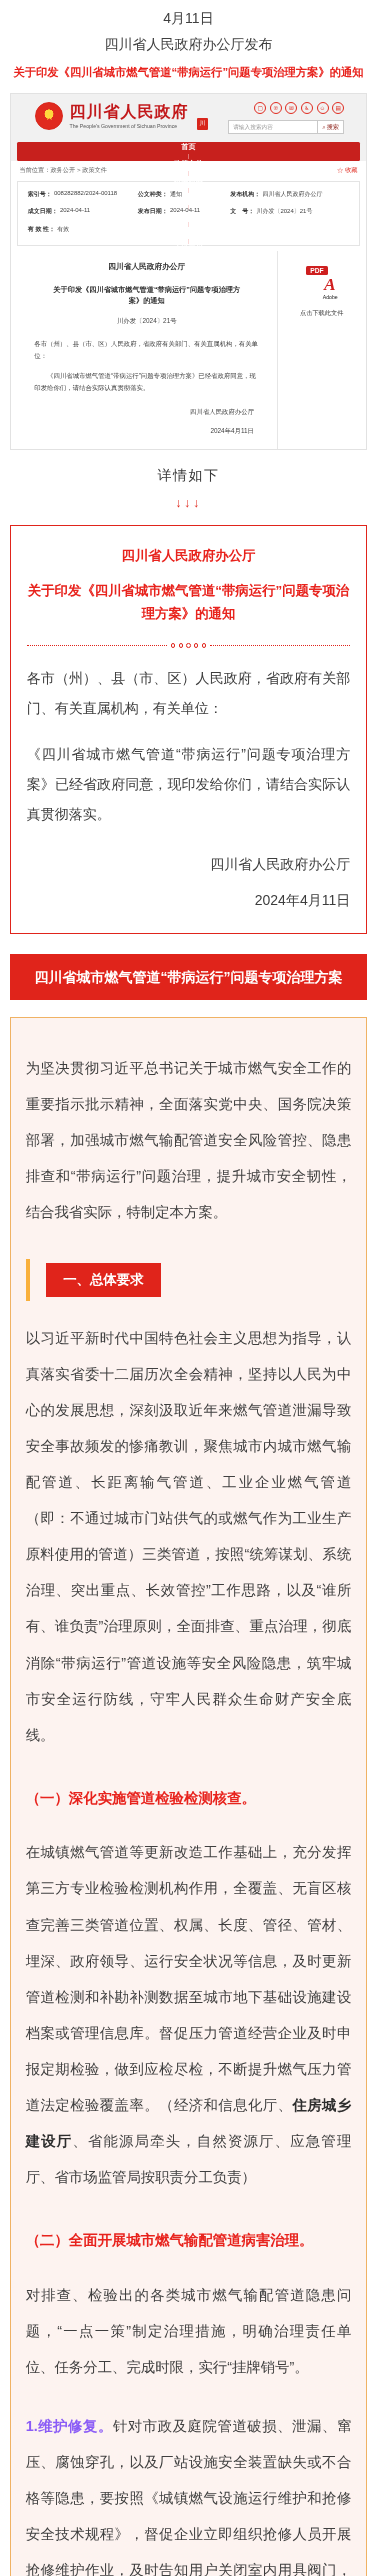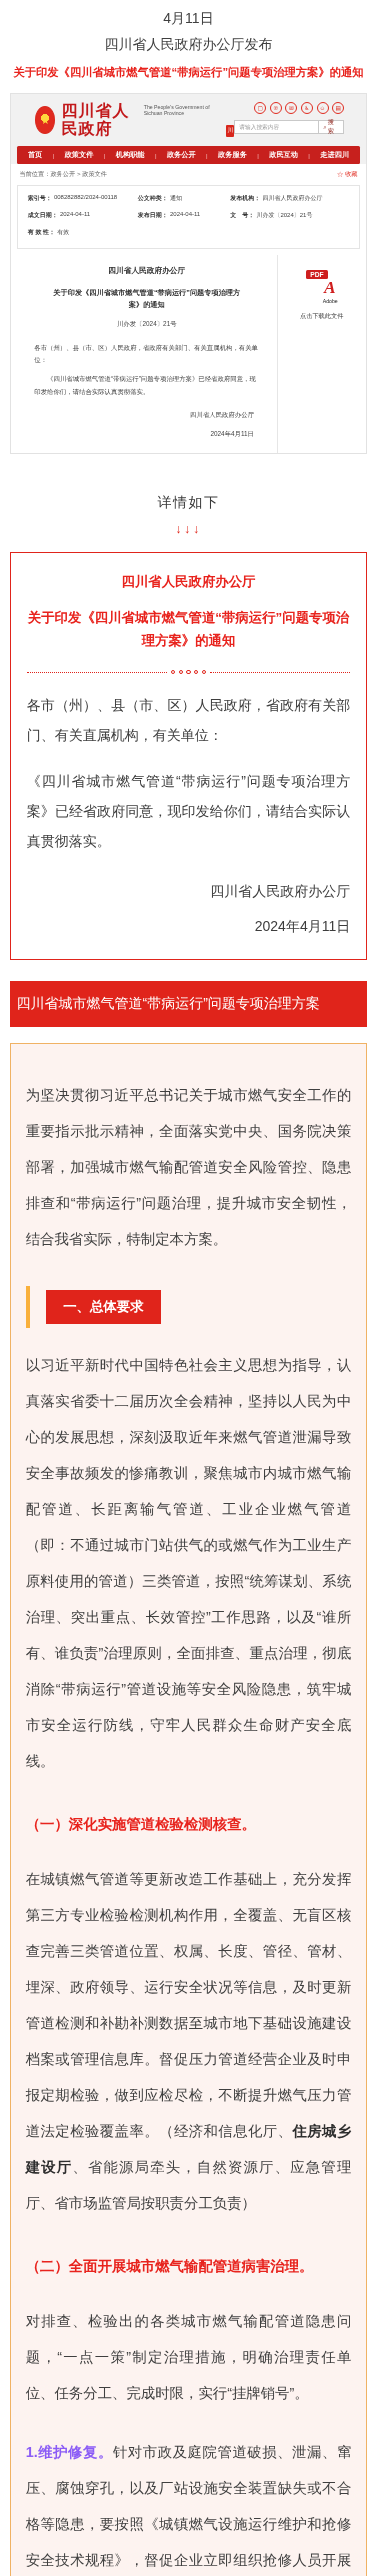--- a/index.html
+++ b/index.html
@@ -9,32 +9,32 @@
   
   .top-meta { text-align:center; font-size:14px; color:#3f3f3f; margin-top:10.3px; }
   .top-meta + .top-meta { margin-top:8.2px; }
   .top-title { text-align:center; font-size:11.3px; font-weight:bold; color:#e8231d; margin:9.3px 11.3px 0; line-height:1.5; }
 
   
   .site-shot { margin:12.4px 10.3px 0; border:0.5px solid #e2e2e2; background:#f1f1f1; overflow:hidden; }
   .site-header { display:flex; justify-content:space-between; align-items:flex-start; padding:8.2px 21.6px 5.2px 24px; background:#f1f1f1; }
   .site-logo { display:flex; align-items:center; gap:6.2px; }
   .emblem { width:28px; height:28px; border-radius:50%; background:radial-gradient(circle at 50% 42%, #ffd83d 0 22%, #e02a1f 23% 100%); border:1px solid #d8261c; display:flex; align-items:center; justify-content:center; color:#ffd83d; font-size:10.3px; }
-  .site-name-wrap { display:flex; flex-direction:row; }
+  .site-name-wrap { display:flex; flex-direction:column; }
   .site-name { font-size:16px; font-weight:bold; color:#c2191b; letter-spacing:1px; line-height:1.1; }
   .site-name-en { font-size:5.2px; color:#555; margin-top:2.1px; }
   .seal { width:11.3px; height:12.4px; background:#d8261c; color:#fff; font-size:5.7px; display:flex; align-items:center; justify-content:center; border-radius:1px; margin-left:2.1px; align-self:flex-end; }
   .site-tools { display:flex; flex-direction:column; align-items:flex-end; gap:6.2px; }
   .tool-icons { display:flex; gap:3.6px; }
   .tool-icon { width:12px; height:12px; border:0.8px solid #e02a1f; border-radius:50%; color:#e02a1f; font-size:5.7px; display:flex; align-items:center; justify-content:center; background:#fff0; cursor:pointer; }
   .search-row { display:flex; }
   .search-input { width:90px; height:13.4px; border:0.5px solid #c9c9c9; background:#fff; font-size:5.7px; color:#333; padding:0 4.1px; outline:none; }
   .search-input::placeholder { color:#999; }
   .search-btn { height:13.4px; border:0.5px solid #c9c9c9; border-left:none; background:#fff; color:#8c1f17; font-size:6.2px; padding:0 4.1px; display:flex; align-items:center; gap:1px; cursor:pointer; }
-  .nav { margin:3.1px 6.2px 0; background:#c7201d; border-radius:1.5px; height:18.5px; display:flex; align-items:center; justify-content:space-evenly; }
+  .nav { margin:3.1px 6.2px 0; background:#c7201d; border-radius:1.5px; height:18.5px; display:flex; align-items:center; justify-content:space-evenly;flex-direction:column; }
   .nav-item { color:#fff; font-size:7.2px; font-weight:bold; cursor:pointer; white-space:nowrap; }
   .nav-sep { color:#f5bdbb; font-size:6.2px; }
   .site-lower { background:#fff; margin-top:0; }
   .breadcrumb-row { display:flex; justify-content:space-between; align-items:center; padding:5.7px 8.2px 4.6px; font-size:6.2px; color:#666; background:#fff; }
   .fav { color:#e02a1f; display:flex; align-items:center; gap:1.5px; cursor:pointer; font-size:6.2px; }
   .fav-star { font-size:7.7px; }
   .meta-card { margin:1px 6.2px 0; border:0.5px solid #e4e4e4; padding:8.2px 9.3px 3.1px; display:grid; grid-template-columns:1.25fr 1.05fr 1.35fr; font-size:6px; color:#333; background:#fff; }
   .meta-cell { margin-bottom:8.2px; display:flex; gap:2.1px; white-space:nowrap; }
   .meta-label { font-weight:bold; color:#333; }
   .meta-value { color:#444; }
@@ -48,37 +48,37 @@
   .doc-sign { text-align:right; font-size:6.4px; color:#3d3d3d; margin-top:13.4px; padding-right:5.2px; }
   .doc-sign-date { text-align:right; font-size:6.4px; color:#3d3d3d; margin-top:10.3px; padding-right:5.2px; }
   .doc-side { width:89px; border-left:0.5px solid #e6e6e6; display:flex; flex-direction:column; align-items:center; padding-top:15.5px; }
   .pdf-icon { width:32px; height:34px; position:relative; cursor:pointer; }
   .pdf-tab { position:absolute; left:0; top:0; background:#ce1f1f; color:#fff; font-weight:bold; font-size:6.7px; padding:1px 4.6px; border-radius:1.5px; }
   .pdf-a { position:absolute; right:2.1px; top:9.3px; color:#d01f1f; font-size:17.5px; font-family:"Liberation Serif","DejaVu Serif",serif; font-style:italic; font-weight:bold; line-height:1; }
   .pdf-adobe { position:absolute; right:0; bottom:0; font-size:5.2px; color:#222; }
   .download-text { font-size:6.2px; color:#333; margin-top:8.2px; cursor:pointer; }
 
   
-  .teaser { text-align:center; font-size:14px; color:#3a3a3a; margin-top:40px; letter-spacing:1.5px; }
+  .teaser { text-align:center; font-size:14px; color:#3a3a3a; margin-top:17px; letter-spacing:1.5px; }
   .arrows { text-align:center; font-size:12.4px; color:#e02a1f; margin-top:10.3px; letter-spacing:2.6px; }
 
   
   .notice-card { margin:15.5px 10.3px 0; border:1.5px solid #e0241b; background:#fff; padding:20.6px 15.5px 23px; }
   .nc-org { text-align:center; color:#e8231d; font-size:13.4px; font-weight:bold; }
   .nc-title { text-align:center; color:#e8231d; font-size:13.4px; font-weight:bold; margin-top:15.5px; line-height:1.7; }
   .nc-divider { display:flex; align-items:center; margin:17.5px 0 5.2px; }
   .nc-divider .line { flex:1; border-top:1px dotted #e0241b; }
   .nc-dots { display:flex; gap:3.1px; margin:0 4.1px; }
   .nc-dot { width:4.6px; height:4.6px; border:1px solid #e0241b; border-radius:50%; }
   .nc-text { font-size:14px; color:#3d3d3d; line-height:2.15; margin-top:15.5px; text-align:justify; }
   .nc-sign { text-align:right; font-size:14px; color:#3d3d3d; margin-top:27px; }
   .nc-sign-date { text-align:right; font-size:14px; color:#3d3d3d; margin-top:17.5px; }
 
   
-  .plan-banner { margin:20.6px 10.3px 0; background:#e0241b; color:#fff; font-size:14px; font-weight:normal; padding:12.4px 6.2px; line-height:1.5; }
+  .plan-banner { margin:20.6px 10.3px 0; background:#e0241b; color:#fff; font-size:14px; font-weight:bold; text-align:center; padding:12.4px 6.2px; line-height:1.5; }
 
   
   .plan-box { margin:16.5px 10.3px 15.5px; background:#fdf3f0; border:1px solid #f0b264; padding:9.3px 14.4px 27px; }
   .para { font-size:14.4px; color:#3f3f3f; line-height:2.5; margin-top:23px; text-align:justify; }
   .para .lead { color:#8b5cf6; font-weight:bold; }
   .para .b { font-weight:bold; color:#2e2e2e; }
   .sec-header { position:relative; margin:33px 0 0; padding-left:20px; }
   .sec-accent { position:absolute; left:0; top:-4.1px; bottom:-4.1px; width:4.1px; background:#f9b03c; }
   .sec-title { display:inline-block; background:#e0241b; color:#fff; font-size:13.4px; font-weight:bold; padding:8.2px 17.5px; }
   .sub-heading { color:#e8231d; font-size:14.4px; font-weight:bold; margin-top:33px; line-height:1.8; }

